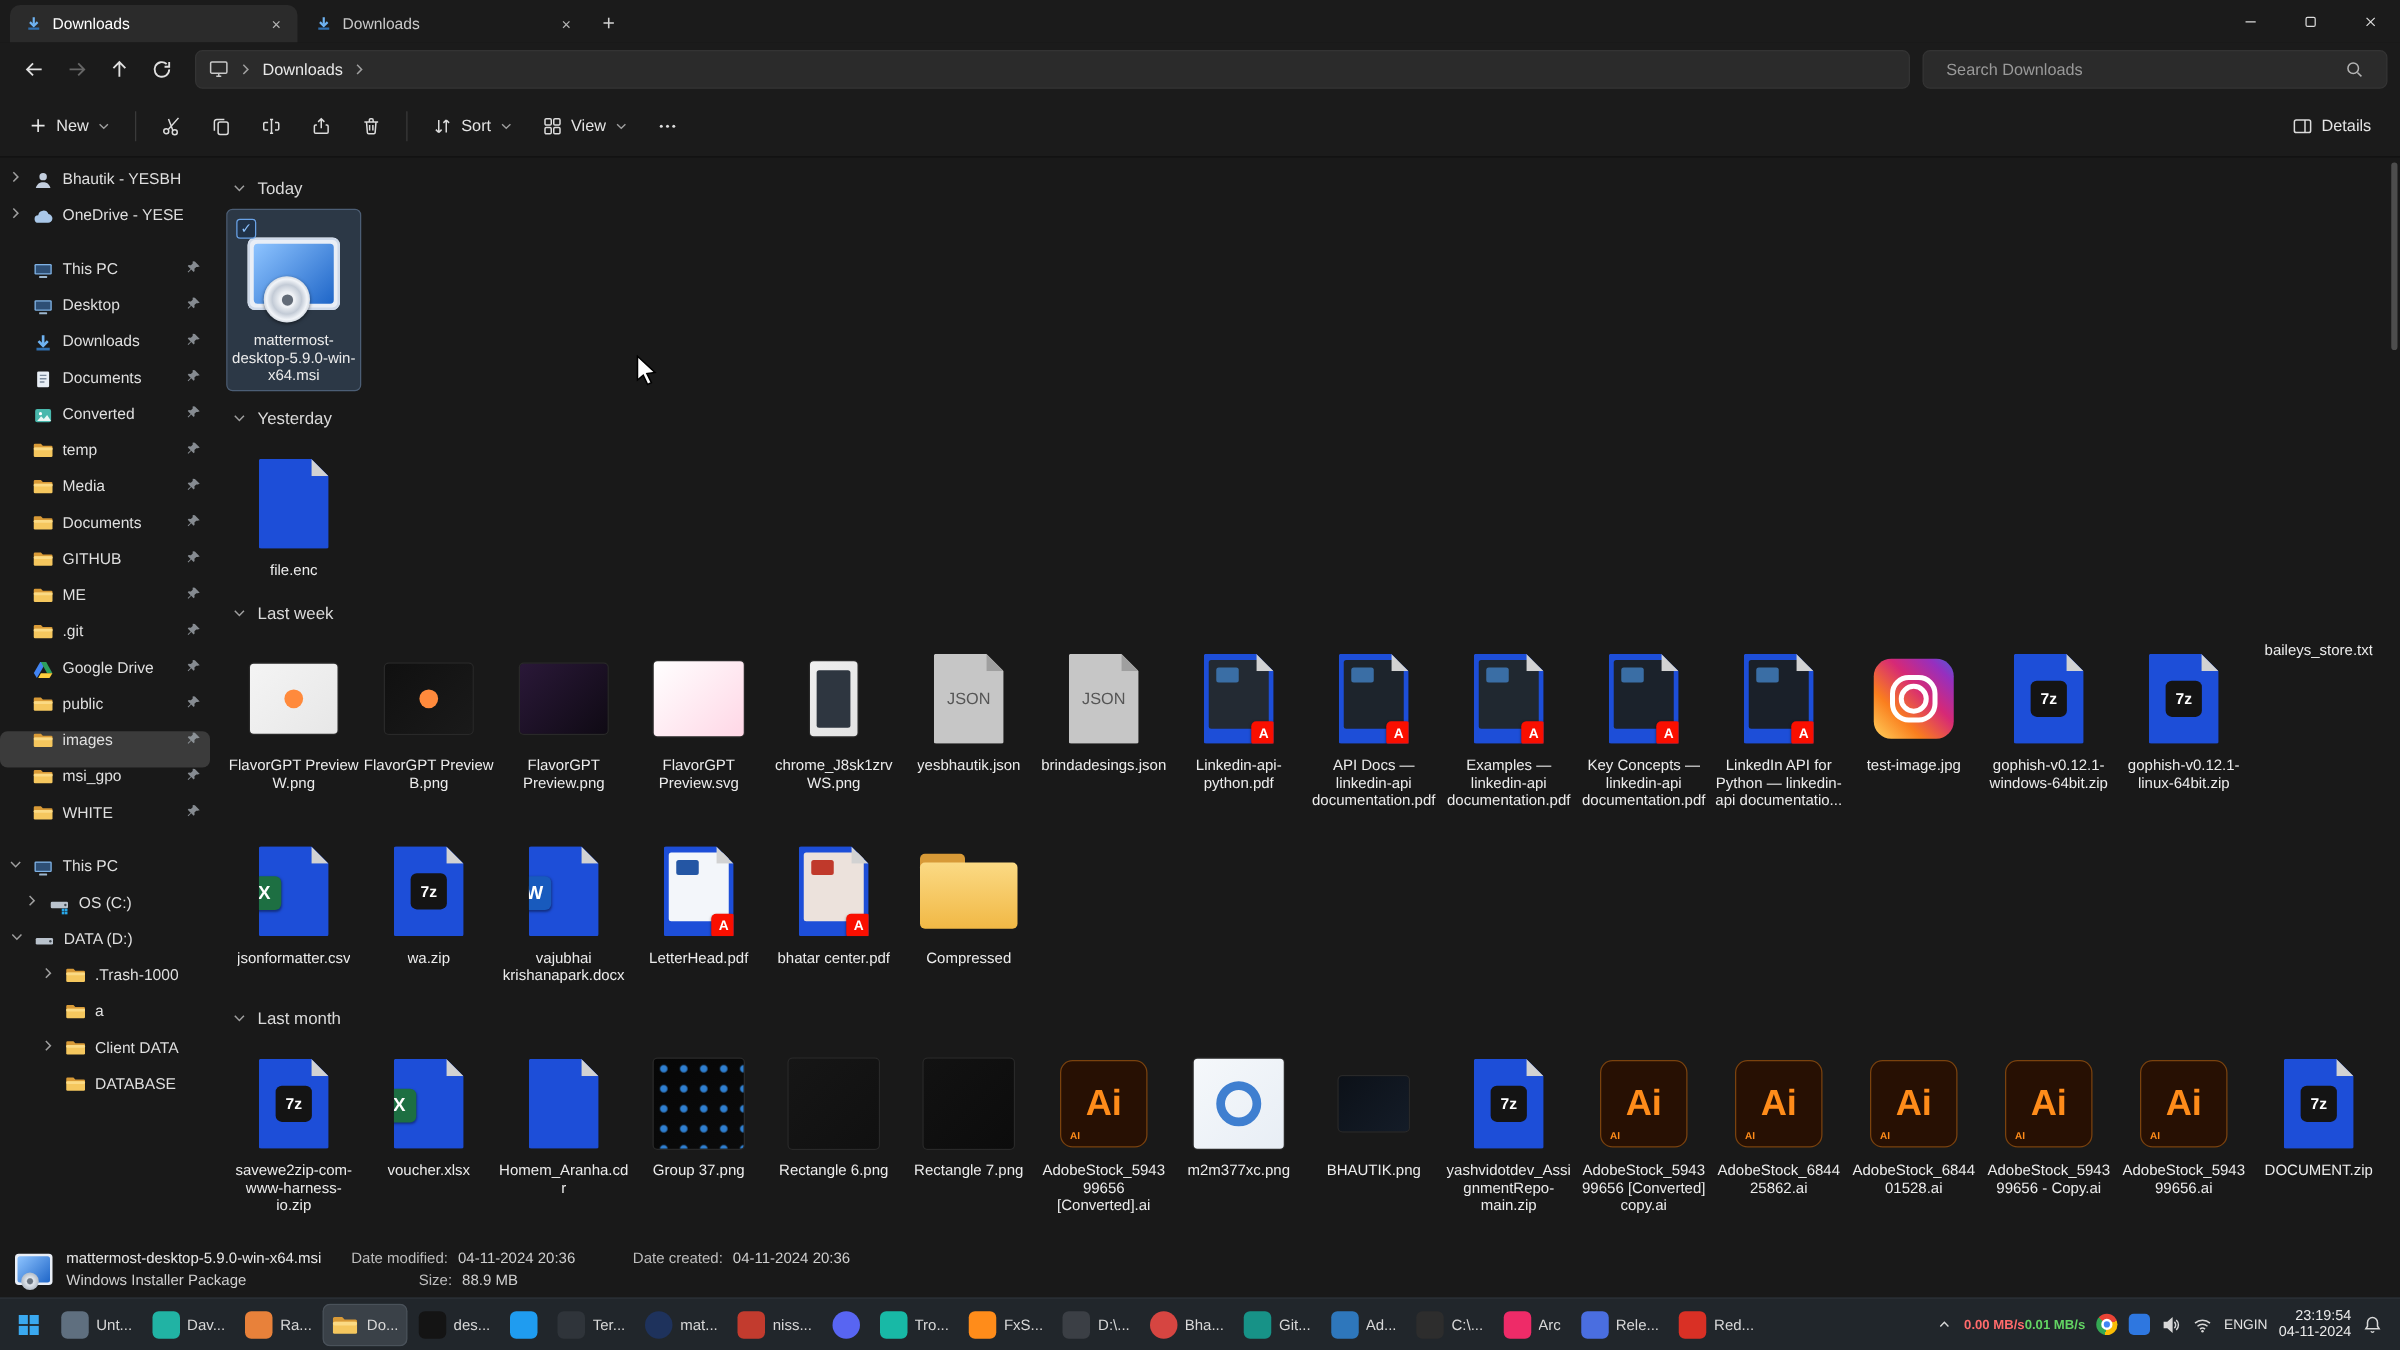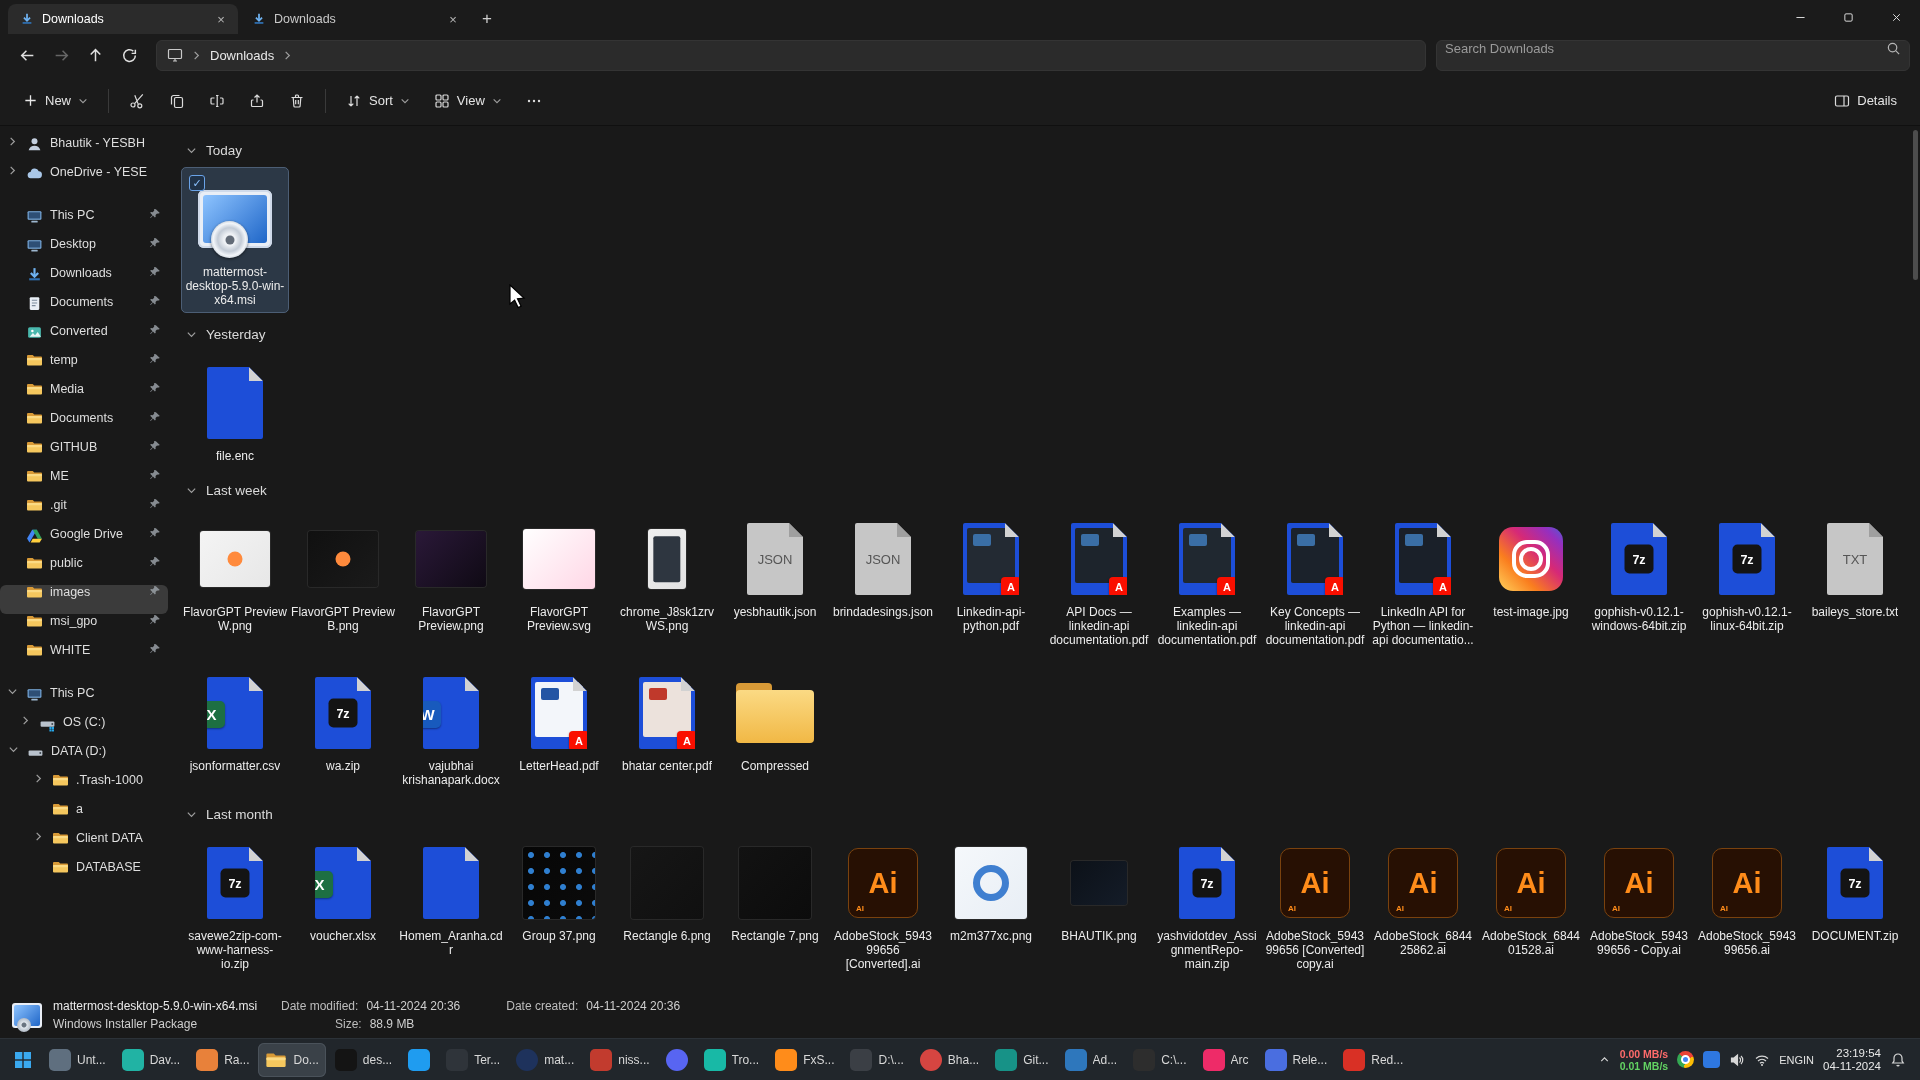--- a/index.html
+++ b/index.html
@@ -14,21 +14,21 @@
 .tab-label{flex:1;overflow:hidden;white-space:nowrap;text-overflow:ellipsis}
 .tab-close{width:18px;height:18px;border-radius:4px;display:flex;align-items:center;justify-content:center;color:#b5b5b5;font-size:13px}
 .newtab{width:30px;height:30px;display:flex;align-items:center;justify-content:center;color:#cfcfcf;font-size:17px}
 .win-controls{margin-left:auto;display:flex;height:100%}
 .win-btn{width:48px;height:100%;display:flex;align-items:center;justify-content:center}
 
 .navbar{height:42px;background:#1b1b1b;display:flex;align-items:center;padding:0 10px}
 .nav-btn{width:34px;height:32px;border-radius:6px;display:flex;align-items:center;justify-content:center}
 .nav-btn.dim svg{opacity:.38}
 .addressbar{flex:1;height:31px;background:#2b2b2b;border:1px solid #343434;border-radius:6px;display:flex;align-items:center;gap:8px;padding:0 10px;margin:0 10px;font-size:13px;color:#e8e8e8}
-.searchbox{width:474px;height:31px;background:#2b2b2b;border:1px solid #343434;border-radius:6px;display:flex;align-items:flex-start;padding:0 8px;gap:8px}
+.searchbox{width:372px;height:31px;background:#2b2b2b;border:1px solid #343434;border-radius:6px;display:flex;align-items:center;padding:0 18px;gap:8px}
 .searchbox input{flex:1;background:transparent;border:0;outline:0;color:#cfcfcf;font-size:13px}
 .searchbox input::placeholder{color:#9a9a9a}
 
 .toolbar{height:50px;background:#1b1b1b;display:flex;align-items:center;padding:0 12px;gap:2px;border-bottom:1px solid #101010}
 .tb-btn{height:34px;border-radius:6px;display:flex;align-items:center;gap:7px;padding:0 11px;font-size:13px;color:#e4e4e4}
 .tb-ibtn{width:38px;height:34px;border-radius:6px;display:flex;align-items:center;justify-content:center}
 .tb-sep{width:1px;height:24px;background:#3a3a3a;margin:0 7px}
 .toolbar .spacer{flex:1}
 
 .content{flex:1;display:flex;min-height:0;position:relative}
@@ -93,21 +93,21 @@
 .st-created{margin-left:46px}
 
 .taskbar{position:absolute;left:0;right:0;bottom:0;height:42px;background:#21262b;border-top:1px solid #2c3238;display:flex;align-items:center;padding:0 6px;gap:2px}
 .tb-item{height:34px;display:flex;align-items:center;gap:6px;padding:0 7px;border-radius:6px;font-size:12px;color:#d8d8d8}
 .tb-item.active{background:#3a4148;box-shadow:inset 0 0 0 1px #4a525a}
 .appico{width:22px;height:22px;border-radius:5px;flex:none}
 .appico.rnd{border-radius:50%}
 .appico.fol{background:transparent;display:flex;align-items:center;justify-content:center}
 .tb-label{max-width:42px;overflow:hidden;text-overflow:ellipsis;white-space:nowrap}
 .tray{margin-left:auto;display:flex;align-items:center;gap:9px;padding-right:8px}
-.speeds{display:flex;flex-direction:column;align-items:flex-start;font-size:10.5px;line-height:12px;font-weight:700}
+.speeds{display:flex;flex-direction:row;align-items:flex-start;font-size:10.5px;line-height:12px;font-weight:700}
 .trayico{width:17px;height:17px;flex:none}
 .trayico.sq{border-radius:4px}
 .chrome{border-radius:50%;background:conic-gradient(from -50deg,#ea4335 0 120deg,#fbbc05 0 240deg,#34a853 0 360deg);position:relative}
 .chrome::after{content:"";position:absolute;inset:4px;background:#4285f4;border:2px solid #fff;border-radius:50%}
 .lang{display:flex;flex-direction:row;align-items:center;font-size:11px;line-height:12px;color:#e3e3e3}
 .clock{display:flex;flex-direction:column;align-items:flex-end;font-size:11.5px;line-height:13px;color:#e9e9e9}
 .gh-chev,.sb-chev{color:#9f9f9f}
 </style>
 </head>
 <body>
@@ -912,25 +912,20 @@
   </div>
               <div class="tile">
     <div class="tile-icon">
                   <div class="page">
                     <span class="z7">7z</span>
                   </div>
                 </div>
     <div class="tile-label">gophish-v0.12.1-linux-64bit.zip</div>
   </div>
               <div class="tile">
-    <div class="tile-icon">
-                  <div class="page gray">
-                    <span class="page-badge">TXT</span>
-                  </div>
-                </div>
     <div class="tile-label">baileys_store.txt</div>
   </div>
               <div class="tile">
     <div class="tile-icon">
                   <div class="page">
                     <span class="off x">X</span>
                   </div>
                 </div>
     <div class="tile-label">jsonformatter.csv</div>
   </div>

